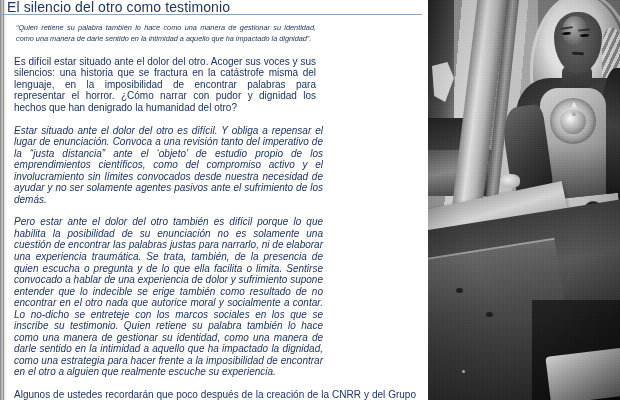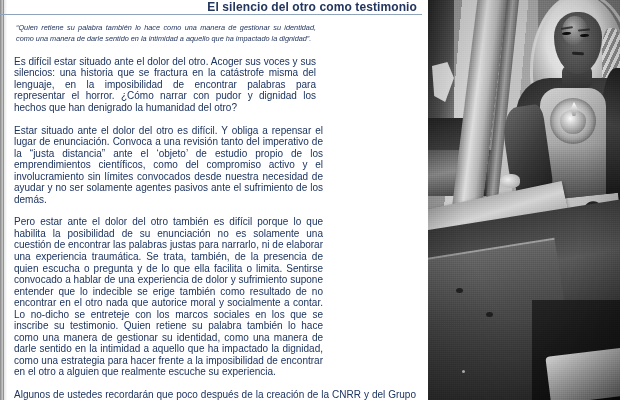--- a/index.html
+++ b/index.html
@@ -45,23 +45,23 @@
     top: 14px;
     width: 422px;
     height: 1px;
     background: #8fa3bb;
   }
   .title {
     position: absolute;
     left: 7px;
     top: 2px;
     width: 410px;
-    text-align: right;
-    font-size: 12px;
-    font-weight: bold;
+    text-align: left;
+    font-size: 14px;
+    font-weight: normal;
     color: #23355e;
     letter-spacing: .1px;
     line-height: 11px;
   }
   .text-col {
     position: absolute;
     left: 14px;
     top: 20px;
     width: 404px;
     color: #1f3a63;
@@ -87,21 +87,21 @@
     font-size: 10px;
     line-height: 11.55px;
     text-align: justify;
     color: #1d3460;
     margin: 11px 0 0 0;
     width: 402px;
     -webkit-hyphens: none;
     hyphens: none;
   }
   p.body.narrow  { width: 302px; }
-  p.body.narrow2 { width: 309px; }
+  p.body.narrow2 { width: 309px; font-style: italic; }
   p.body.wide    { width: 402px; }
 
   
   .photo {
     position: absolute;
     right: 0;
     top: 0;
     width: 192px;
     height: 400px;
     overflow: hidden;

